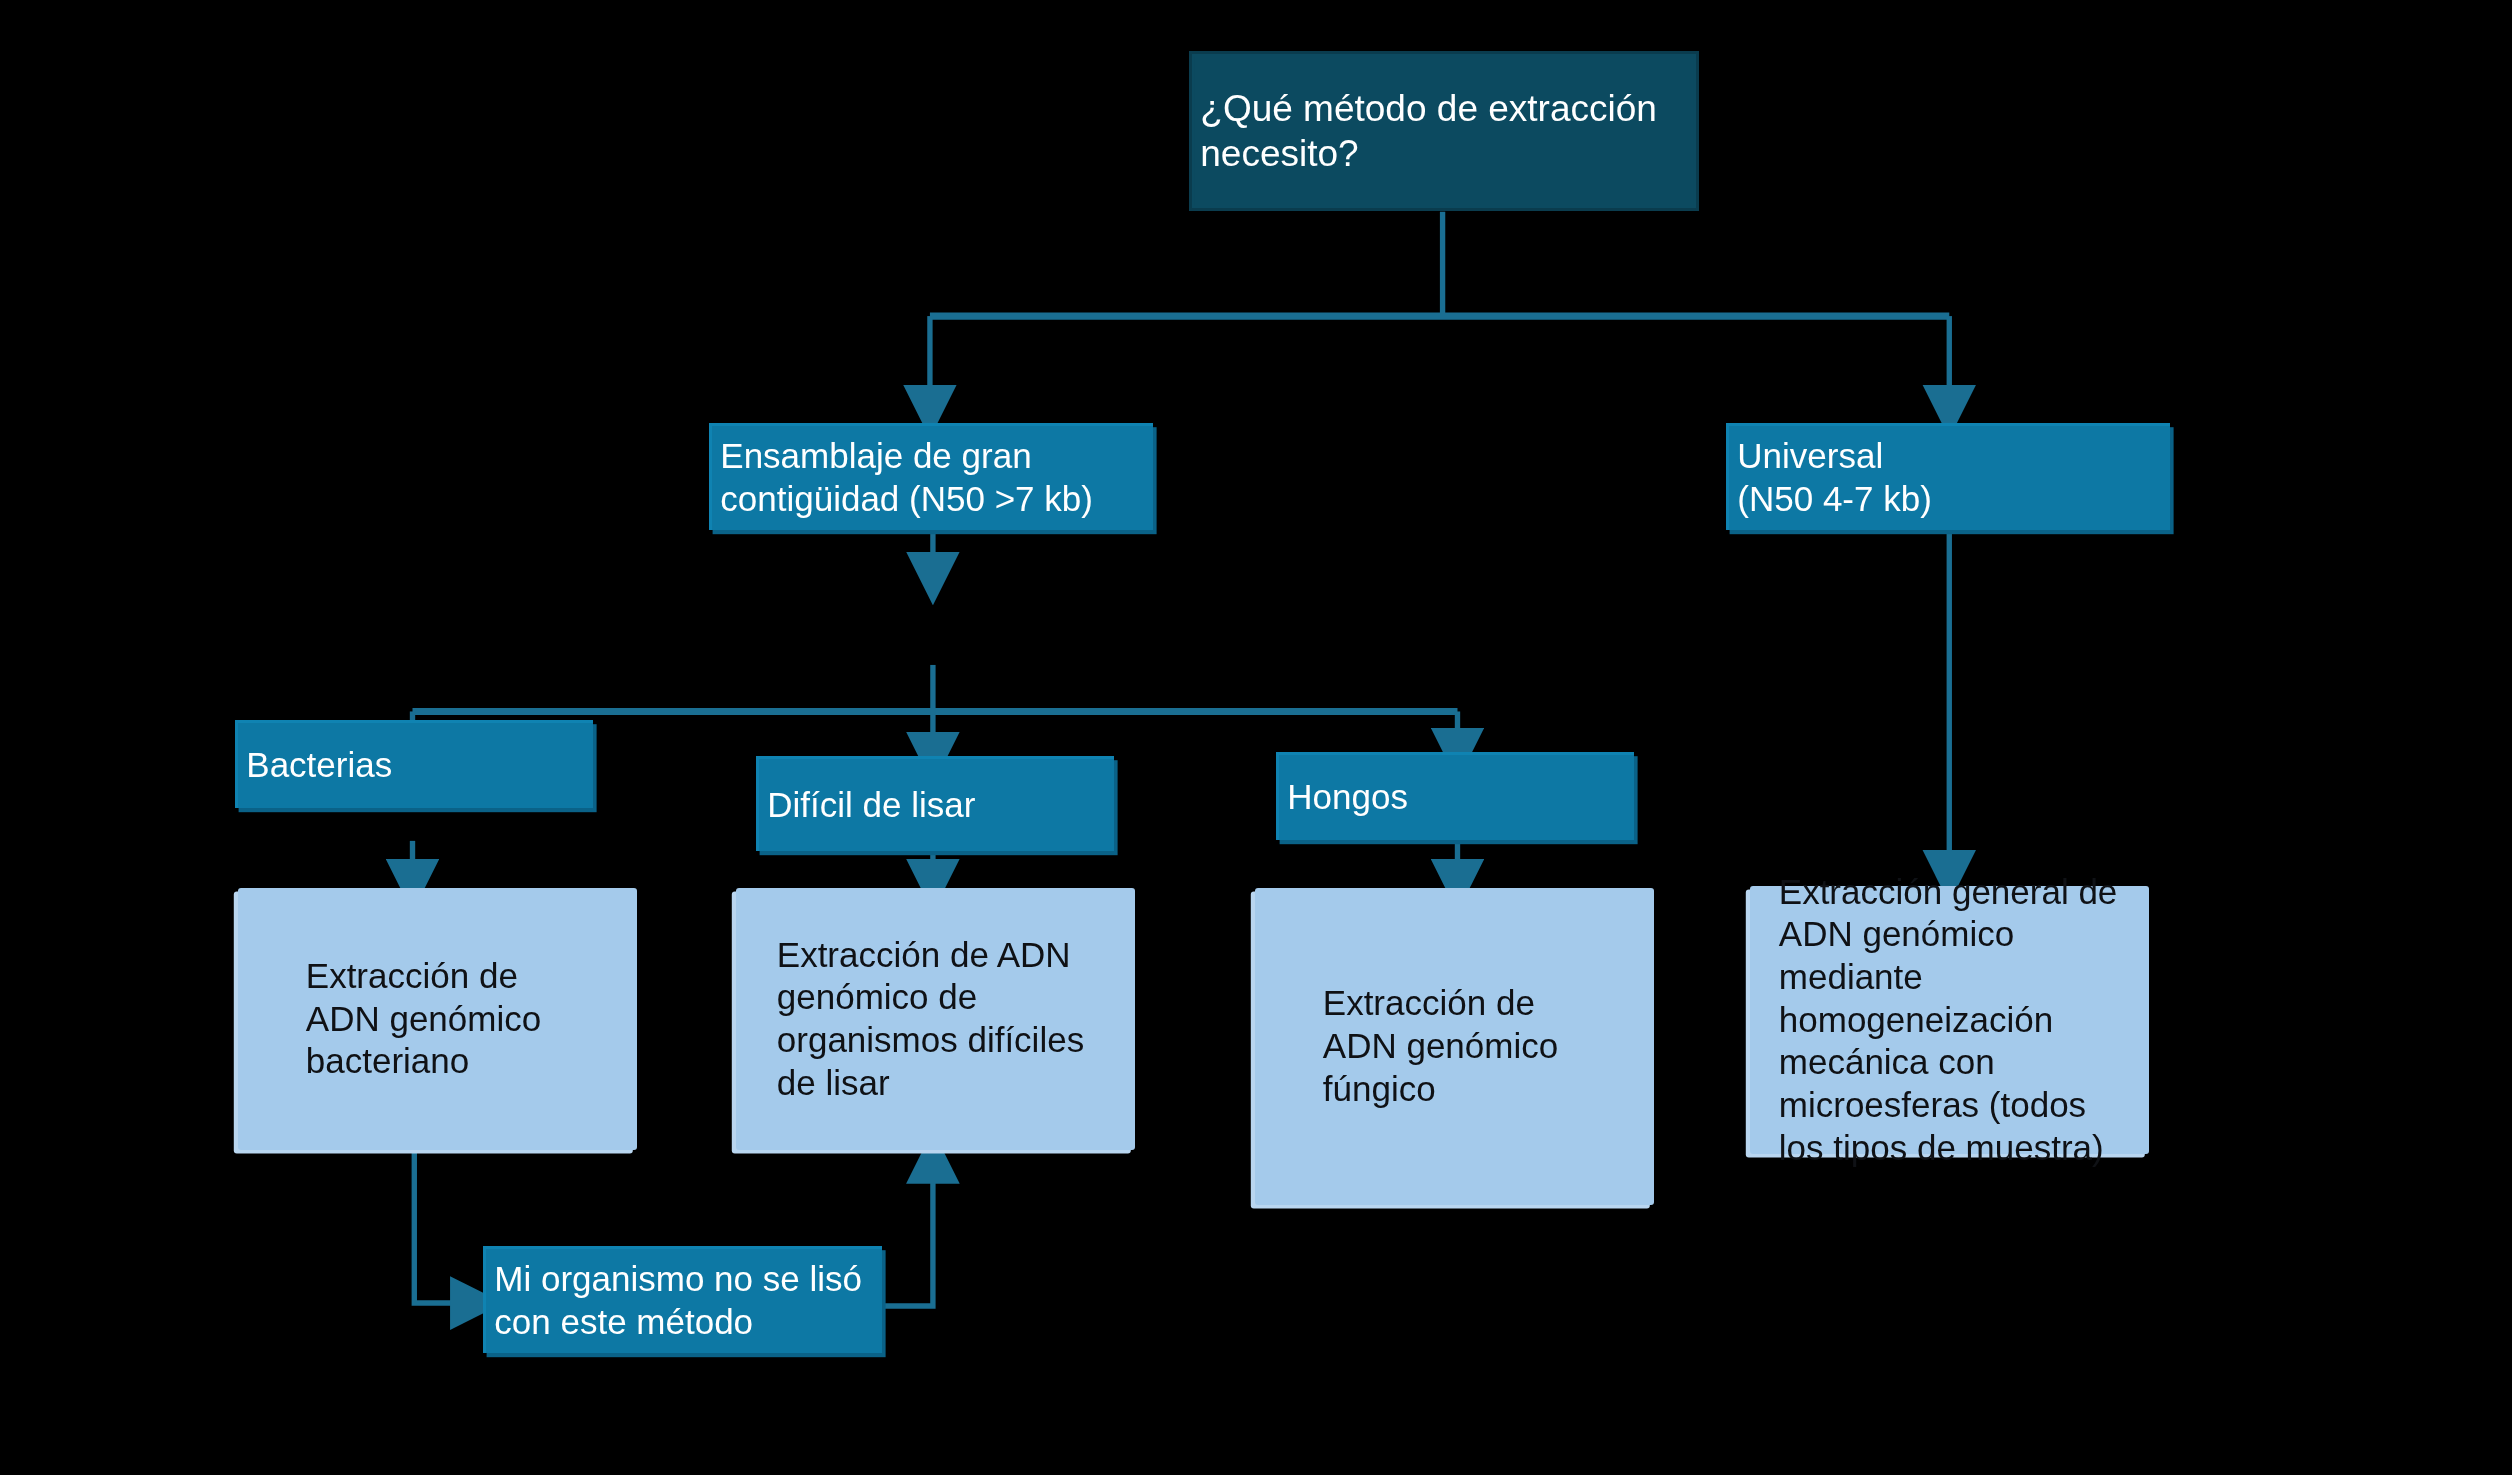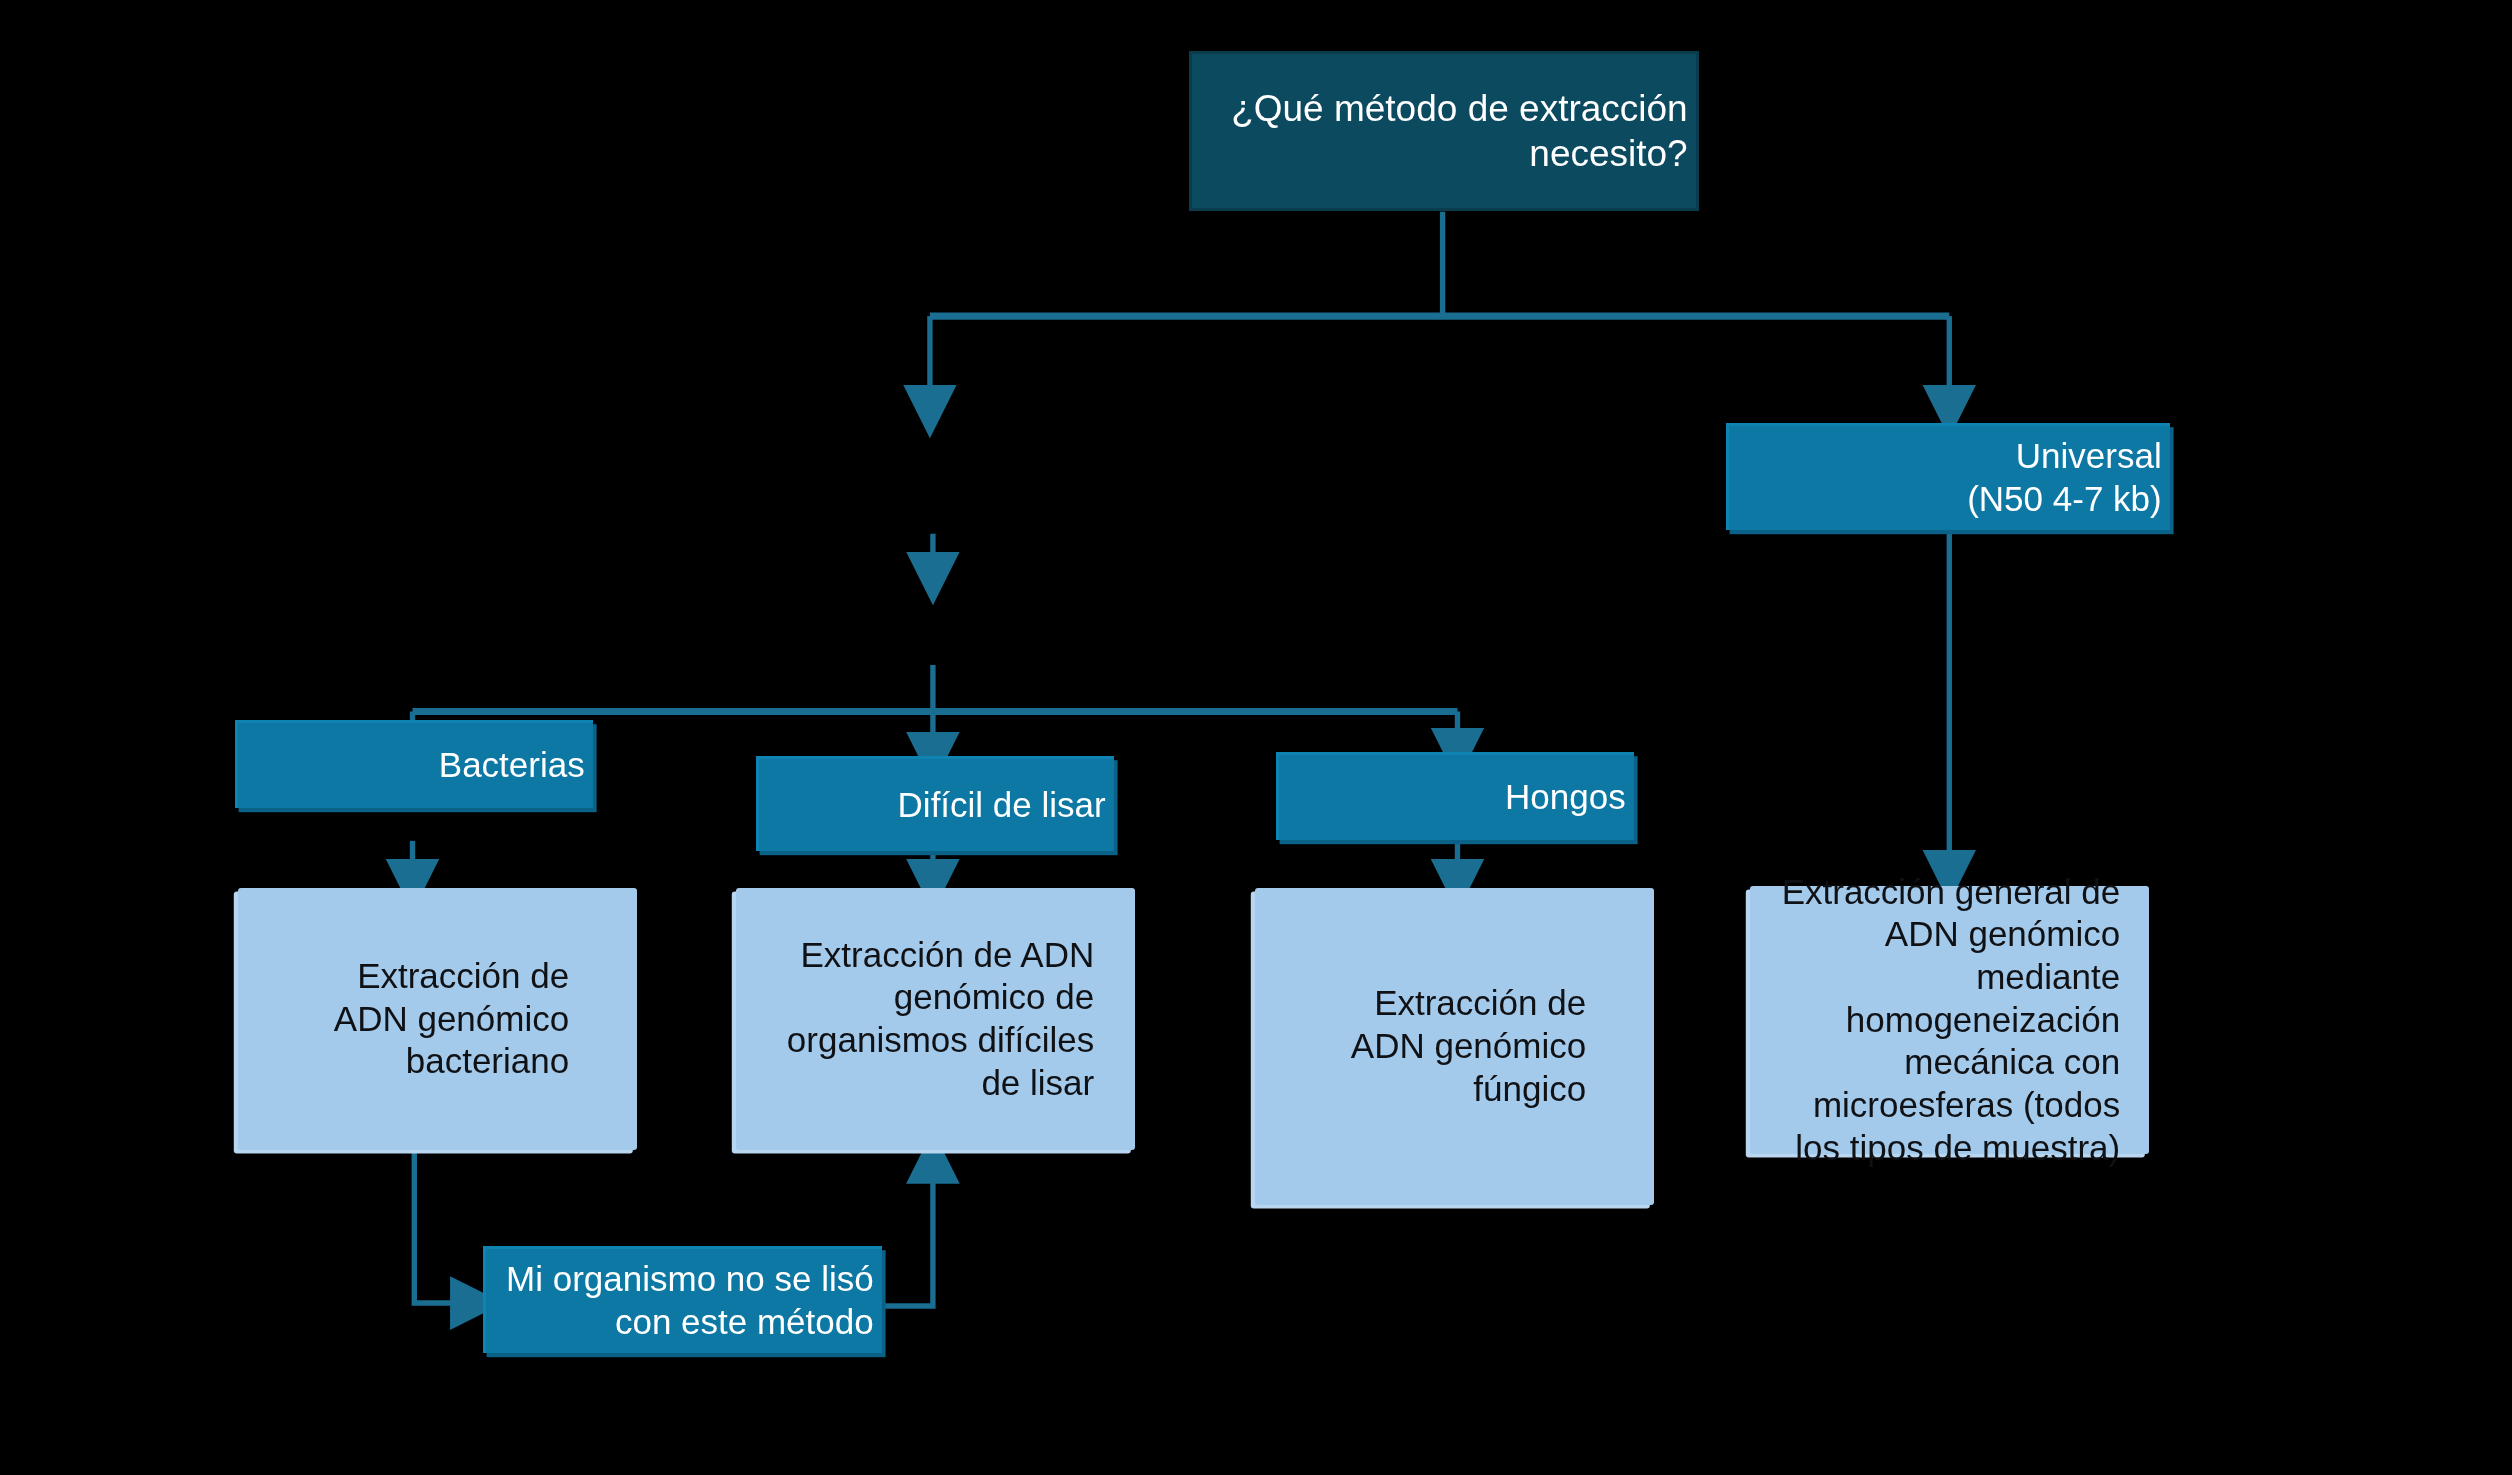--- a/index.html
+++ b/index.html
@@ -4,21 +4,21 @@
 <style>
   html,body{margin:0;padding:0;background:#000;}
   body{
     width:2512px;height:1476px;position:relative;overflow:hidden;
     font-family:"Liberation Sans","DejaVu Sans",sans-serif;
   }
   #canvas{position:absolute;left:0;top:0;width:2512px;height:1476px;}
   svg.edges{position:absolute;left:0;top:0;width:2512px;height:1476px;}
 
   .node{position:absolute;box-sizing:border-box;display:flex;align-items:center;
-        justify-content:center;text-align:right;line-height:1.22;}
+        justify-content:center;text-align:left;line-height:1.22;}
   .node .txt{display:block;width:100%;padding:0 8.3px;box-sizing:border-box;}
 
   
   .n-root{
     background:#0c4a60;
     border:3px solid #0a3c4e;
     box-shadow:inset 0 0 0 2.4px #0c4a60;
     color:#ffffff;
     font-size:37px;
   }
@@ -88,20 +88,26 @@
 
     <g>
       <path d="M1480,2190 L1565,2190 L1565,1940" stroke="#1a6e92" stroke-width="9" fill="none" marker-end="url(#ah)"></path>
     </g>
   </svg>
 
   <div class="node n-root" style="left:1189px;top:51px;width:510px;height:160px;">
     <span class="txt">¿Qué método de extracción necesito?</span>
   </div>
 
+  <div class="node n-mid" style="left:709px;top:423px;width:444px;height:107px;">
+    <span class="txt">
+      <span>Ensamblaje de gran</span><br>
+      <span>contigüidad (N50 &gt;7 kb)</span>
+    </span>
+  </div>
 
   <div class="node n-mid" style="left:1726px;top:423px;width:444px;height:107px;">
     <span class="txt">
       <span>Universal</span><br>
       <span>(N50 4-7 kb)</span>
     </span>
   </div>
 
 
   <div class="node n-mid" style="left:235px;top:720px;width:358px;height:88px;">

